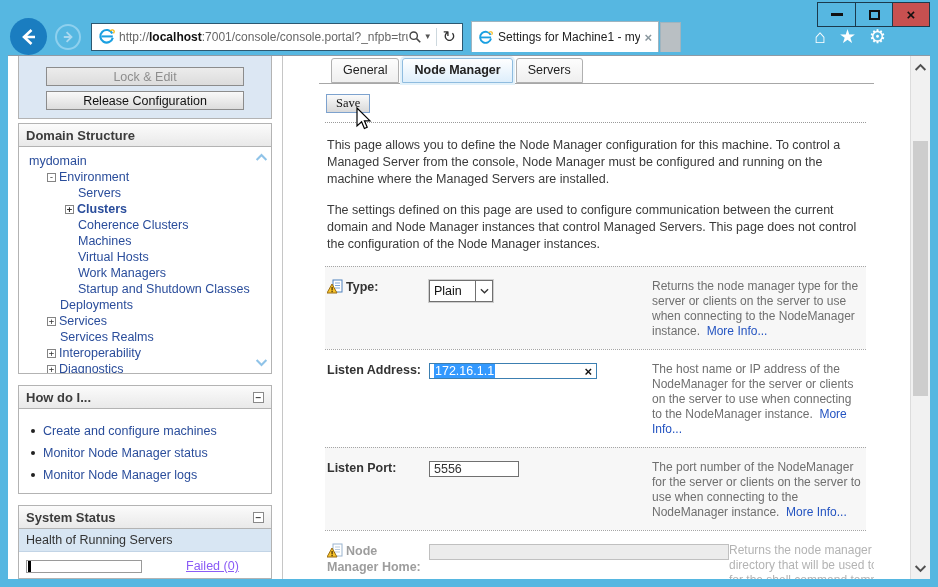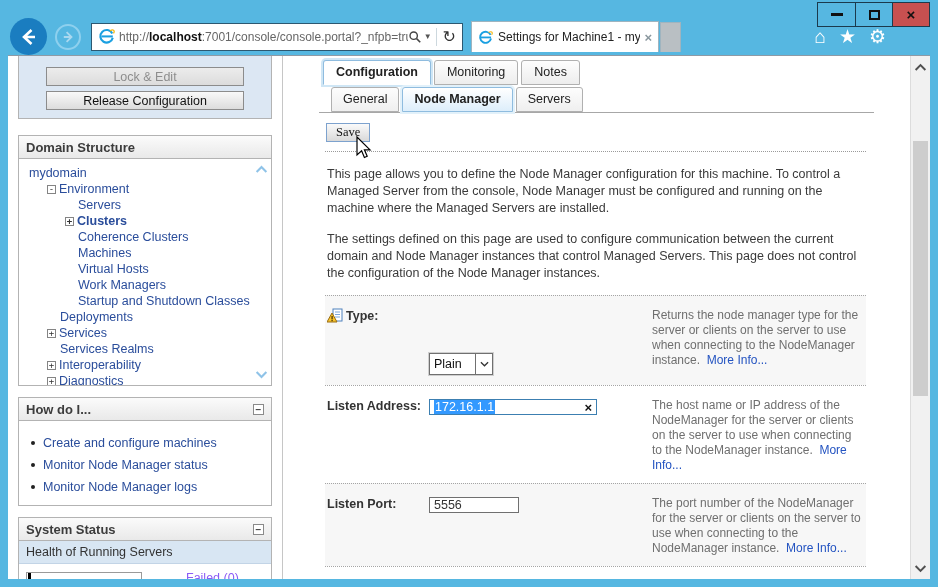--- a/index.html
+++ b/index.html
@@ -44,21 +44,21 @@
   .sidebar { width:275px; flex:none; position:relative; overflow:hidden; border-right:1px solid #c6c6c6; }
   .panel { margin:0 10px; border:1px solid #b3b3b3; background:#fff; }
   .cc-panel { margin-top:0; border-top:none; background:#dce7f3; padding:6px 0 8px; }
   .cc-btn { display:block; width:198px; margin:5px auto 0; height:19px; font-size:12.5px; font-family:"Liberation Sans",sans-serif;
             background:linear-gradient(#f9f9f9,#dcdcdc); border:1px solid #8c8c8c; color:#111; }
   .cc-btn.disabled { color:#8d8d8d; background:linear-gradient(#ececec,#dcdcdc); }
   .panel-header { height:23px; background:linear-gradient(#fbfbfb,#e9e9e9); border-bottom:1px solid #b3b3b3;
                   display:flex; align-items:center; padding:0 7px; font-weight:bold; color:#3c3c3c; font-size:13px; }
   .collapse-box { margin-left:auto; width:11px; height:11px; border:1px solid #8a8a8a; background:#fff; font-size:10px; line-height:9px; text-align:center; color:#444; }
 
-  .ds-panel { margin-top:16px; }
+  .ds-panel { margin-top:4px; }
   .tree-body { position:relative; padding:6px 20px 6px 8px; height:226px; overflow:hidden; }
   .tree-item { line-height:16px; white-space:nowrap; }
   .tree-item a { color:#2a4d9b; text-decoration:none; }
   .toggle { display:inline-block; width:9px; height:9px; border:1px solid #848484; background:#fff; font-size:9px; line-height:7px;
             text-align:center; color:#333; margin-right:3px; vertical-align:1px; font-family:"DejaVu Sans Mono",monospace; }
   .toggle-ph { display:inline-block; width:13px; }
   .tree-scroll { position:absolute; right:3px; top:6px; bottom:6px; width:14px; display:flex; flex-direction:column; justify-content:space-between; align-items:center; }
 
   .hdi-panel { margin-top:11px; }
   .hdi-body { padding:8px 6px 10px 10px; }
@@ -102,21 +102,21 @@
   .row-help a { color:#2353c1; text-decoration:none; }
   .form-row.disabled .row-label { color:#9d9d9d; }
   .form-row.disabled .row-help { color:#b3b3b3; }
 
   .textbox { height:16px; border:1px solid #707070; background:#fff; display:flex; align-items:center; padding:2px 4px; }
   .textbox.addr { width:168px; border-color:#3c7fb1; }
   .textbox.port { width:90px; }
   .textbox .sel { background:#3399ff; color:#fff; padding:0 1px; }
   .clear-x { margin-left:auto; color:#111; font-weight:bold; font-size:13px; line-height:1; }
   .textbox.off { width:300px; background:#ececec; border-color:#c0c0c0; }
-  .selectbox { width:64px; height:22px; border:1px solid #707070; background:#fff; display:flex; align-items:center; box-shadow:0 0 0 1px #cfcfcf;margin-top:44px; }
+  .selectbox { width:64px; height:22px; border:1px solid #707070; background:#fff; display:flex; align-items:center; box-shadow:0 0 0 1px #cfcfcf; }
   .selectbox .val { flex:1; padding-left:4px; color:#111; }
   .selectbox .arrow { width:17px; height:100%; border-left:1px solid #707070; display:flex; align-items:center; justify-content:center; }
 
   
   .scrollbar { width:20px; flex:none; background:#f1f1f1; border-left:1px solid #dcdcdc; position:relative; }
   .sb-btn { position:absolute; left:0; width:100%; height:18px; display:flex; align-items:center; justify-content:center; }
   .sb-btn.up { top:2px; } .sb-btn.down { bottom:2px; }
   .sb-thumb { position:absolute; left:2px; width:15px; background:#cdcdcd; top:85px; height:255px; }
 
   
@@ -261,25 +261,20 @@
               <div class="ss-bar">
                 <div class="ss-tick" style="background: rgb(0, 0, 0);"></div>
               </div>
               <a class="ss-label" href="#">Failed (0)</a>
             </div>
           </div>
       </div>
     </div>
 
     <div class="main">
-      <div class="tabs-row" id="main-tabs">
-          <div class="tab1 active">Configuration</div>
-          <div class="tab1">Monitoring</div>
-          <div class="tab1">Notes</div>
-        </div>
       <div class="subtabs-row" id="sub-tabs">
           <div class="tab2">General</div>
           <div class="tab2 active">Node Manager</div>
           <div class="tab2">Servers</div>
         </div>
 
       <div class="main-body">
         <div class="save-wrap">
           <button class="save-btn">Save</button>
         </div>

